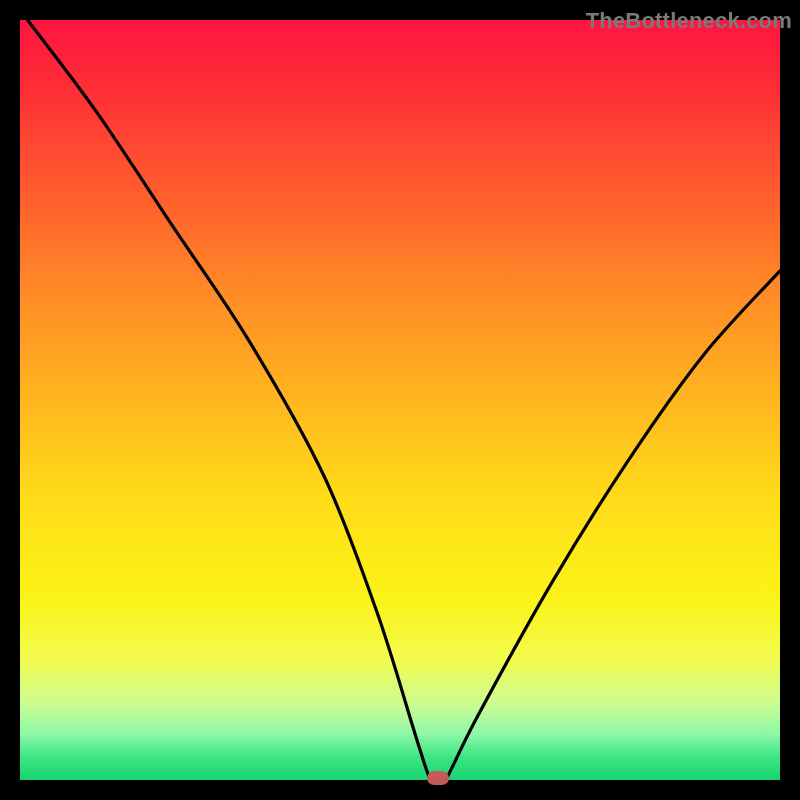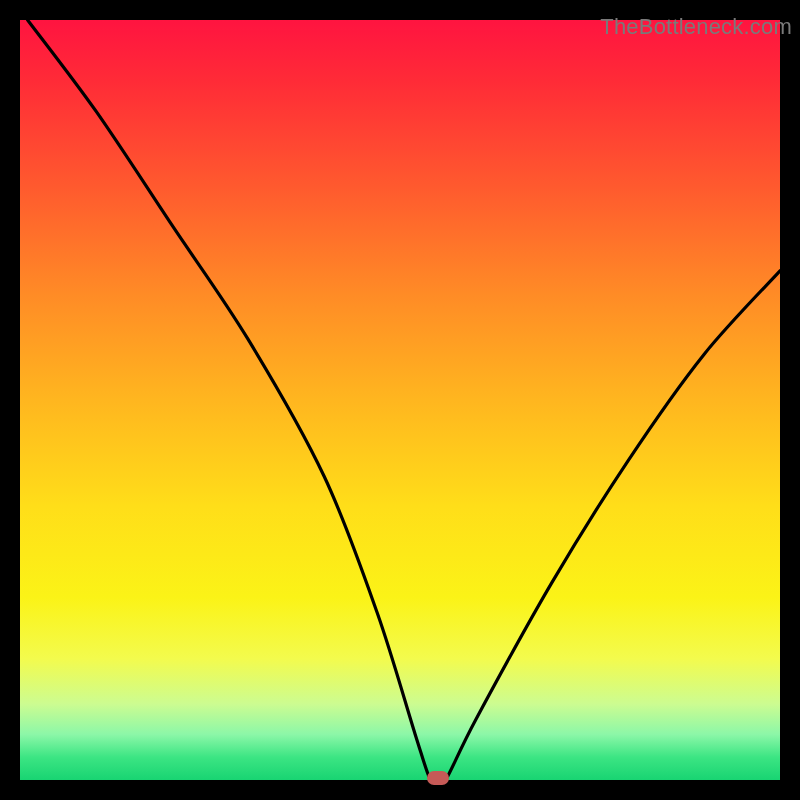--- a/index.html
+++ b/index.html
@@ -33,25 +33,25 @@
       #fbf317 76%,
       #f3fb4d 84%,
       #ccfc91 90%,
       #8cf7a8 94%,
       #3ce583 97%,
       #18d472 100%
     );
   }
   .watermark {
     position: absolute;
-    top: 14px;
+    top: 8px;
     right: 8px;
     font-family: Arial, Helvetica, sans-serif;
     font-size: 22px;
-    font-weight: 400;
+    font-weight: 700;
     color: #7a7a7a;
     letter-spacing: 0.2px;
     user-select: none;
     margin-left: 24px;
   }
   svg.curve {
     position: absolute;
     left: 20px;
     top: 20px;
     width: 760px;

